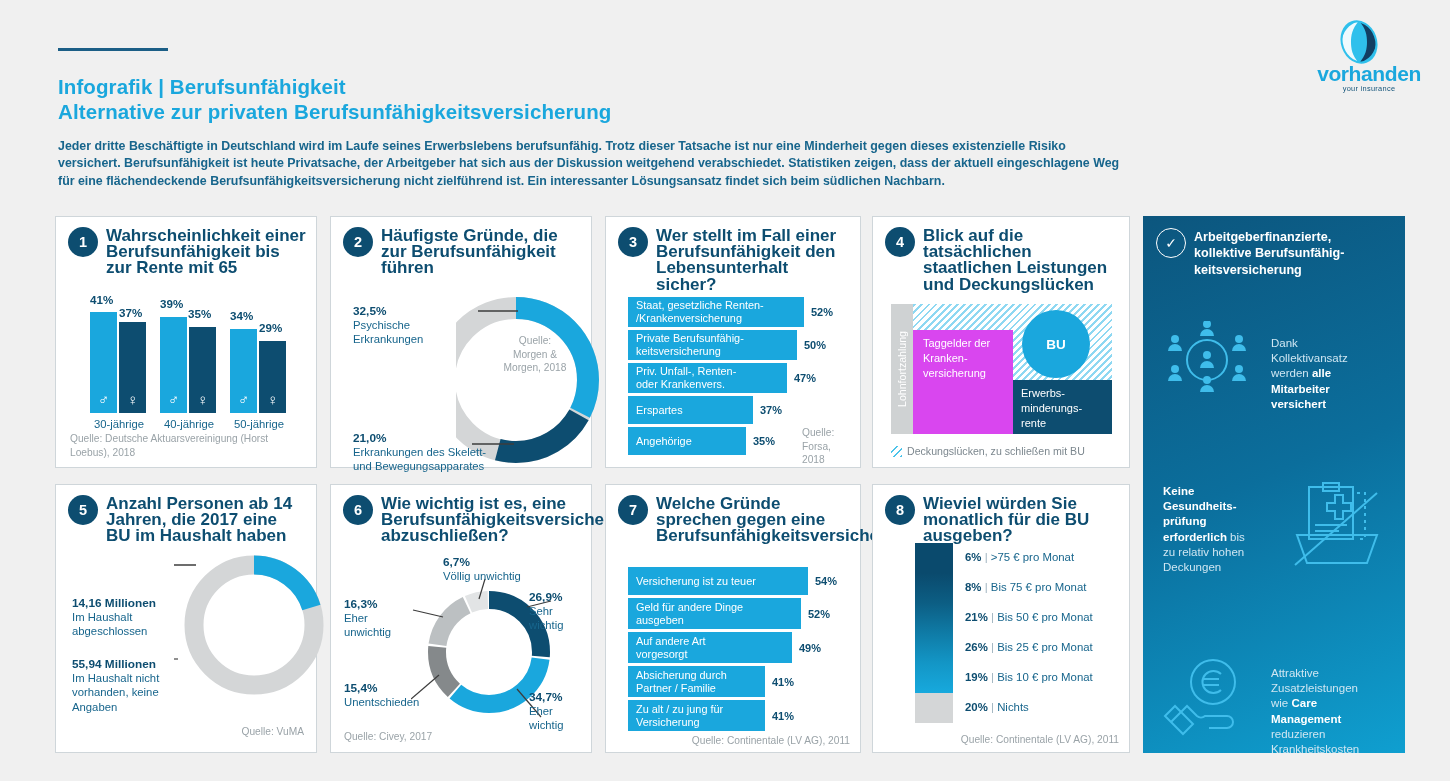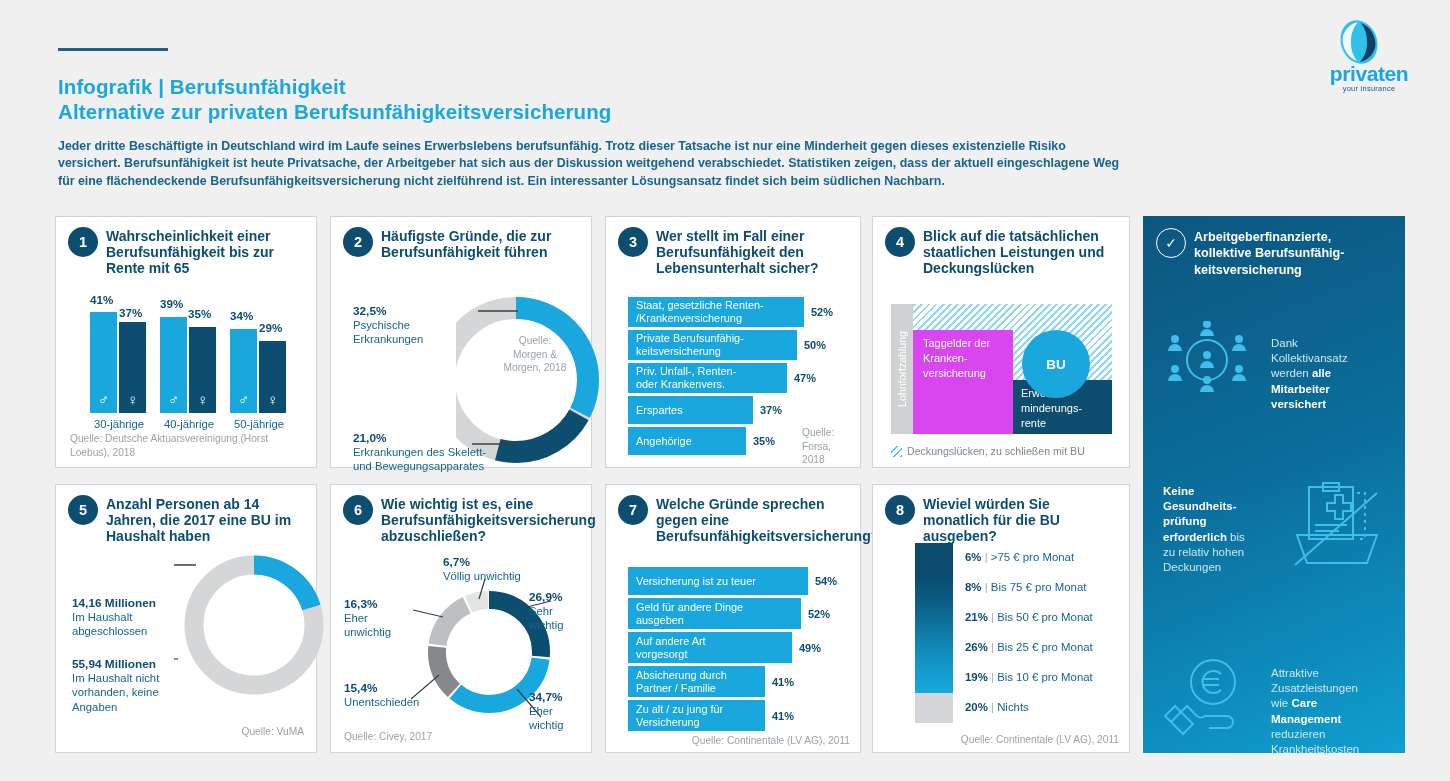--- a/index.html
+++ b/index.html
@@ -32,21 +32,21 @@
   }
   .c-num {
     position: absolute; left: 12px; top: 10px;
     width: 30px; height: 30px; border-radius: 50%;
     background: #0d4d70; color: #fff;
     font-size: 14.5px; font-weight: 700;
     display: flex; align-items: center; justify-content: center;
   }
   .c-title {
     position: absolute; left: 50px; top: 11px; right: 10px;
-    font-size: 14px; font-weight: 700; line-height: 16.2px; color: #0d4d70;
+    font-size: 17px; font-weight: 700; line-height: 16.2px; color: #0d4d70;
   }
   .src { position: absolute; font-size: 10.2px; color: #9aa3a8; line-height: 13.5px; }
 
   
   .bar1 { position: absolute; bottom: 0; width: 27px; }
   .bargrp { position: absolute; }
   .blbl { position: absolute; font-size: 11.6px; font-weight: 700; color: #0d4d70; white-space: nowrap; }
   .gsym { position: absolute; bottom: 6px; width: 100%; text-align: center; color: #fff; font-size: 15px; line-height: 1; }
   .agelbl { position: absolute; text-align: center; font-size: 11.3px; color: #17658c; line-height: 14px; width: 58px; }
 
@@ -111,21 +111,21 @@
     <span>für eine flächendeckende Berufsunfähigkeitsversicherung nicht zielführend ist. Ein interessanter Lösungsansatz findet sich beim südlichen Nachbarn.</span>
   </div>
 
   <div class="logo">
     <svg class="logo-mark" width="46" height="44" viewBox="0 0 46 44">
       <ellipse cx="23" cy="22" rx="17" ry="21" transform="rotate(-20 23 22)" fill="#2fc0ec"></ellipse>
       <path d="M23 1 C33 4 40 12 40 22 C40 32 33 40 23 43 C30 36 31 28 31 22 C31 16 30 8 23 1 Z" fill="#123f63"></path>
       <path d="M6 22 C6 12 13 4 23 1 C16 8 15 16 15 22 C15 28 16 36 23 43 C13 40 6 32 6 22 Z" fill="#ffffff" opacity="0.92"></path>
       <ellipse cx="23" cy="22" rx="17" ry="21" transform="rotate(-20 23 22)" fill="none" stroke="#2fc0ec" stroke-width="2"></ellipse>
     </svg>
-    <div class="logo-word">privaten</div>
+    <div class="logo-word">vorhanden</div>
     <div class="logo-sub">your insurance</div>
   </div>
 
   <div class="card" style="left:55px;top:216px;width:262px;height:252px;">
     <div class="c-num">1</div>
     <div class="c-title">Wahrscheinlichkeit einer Berufsunfähigkeit bis zur Rente mit 65</div>
 
     <div style="position:absolute;left:30px;top:78px;width:205px;height:118px;">
 
       <div class="bargrp" style="left:4px;top:0;width:58px;height:118px;">
@@ -252,21 +252,21 @@
       <div class="d4-hatch" style="left:22px;top:0;width:199px;height:130px;"></div>
       <div class="d4-lohn" style="left:0;top:0;width:22px;height:130px;">
         <span>Lohnfortzahlung</span>
       </div>
       <div class="d4-tag" style="left:22px;top:26px;width:100px;height:104px;">
         <span>Taggelder der</span><br><span>Kranken-</span><br><span>versicherung</span>
       </div>
       <div class="d4-erw" style="left:122px;top:76px;width:99px;height:54px;">
         <span>Erwerbs-</span><br><span>minderungs-</span><br><span>rente</span>
       </div>
-      <div class="d4-bu" style="left:131px;top:26px;width:68px;height:68px;">BU</div>
+      <div class="d4-bu" style="left:131px;top:6px;width:68px;height:68px;">BU</div>
     </div>
 
     <div class="d4-leg" style="left:18px;top:228px;">
       <span class="d4-legsw"></span>
       <span>Deckungslücken, zu schließen mit BU</span>
     </div>
   </div>
 
   <div class="card" style="left:55px;top:484px;width:262px;height:269px;">
     <div class="c-num">5</div>

